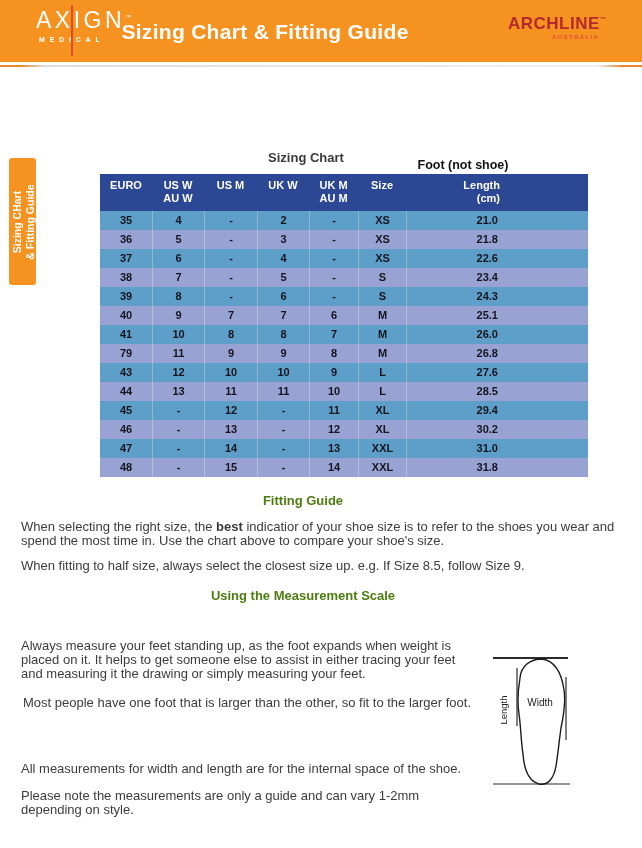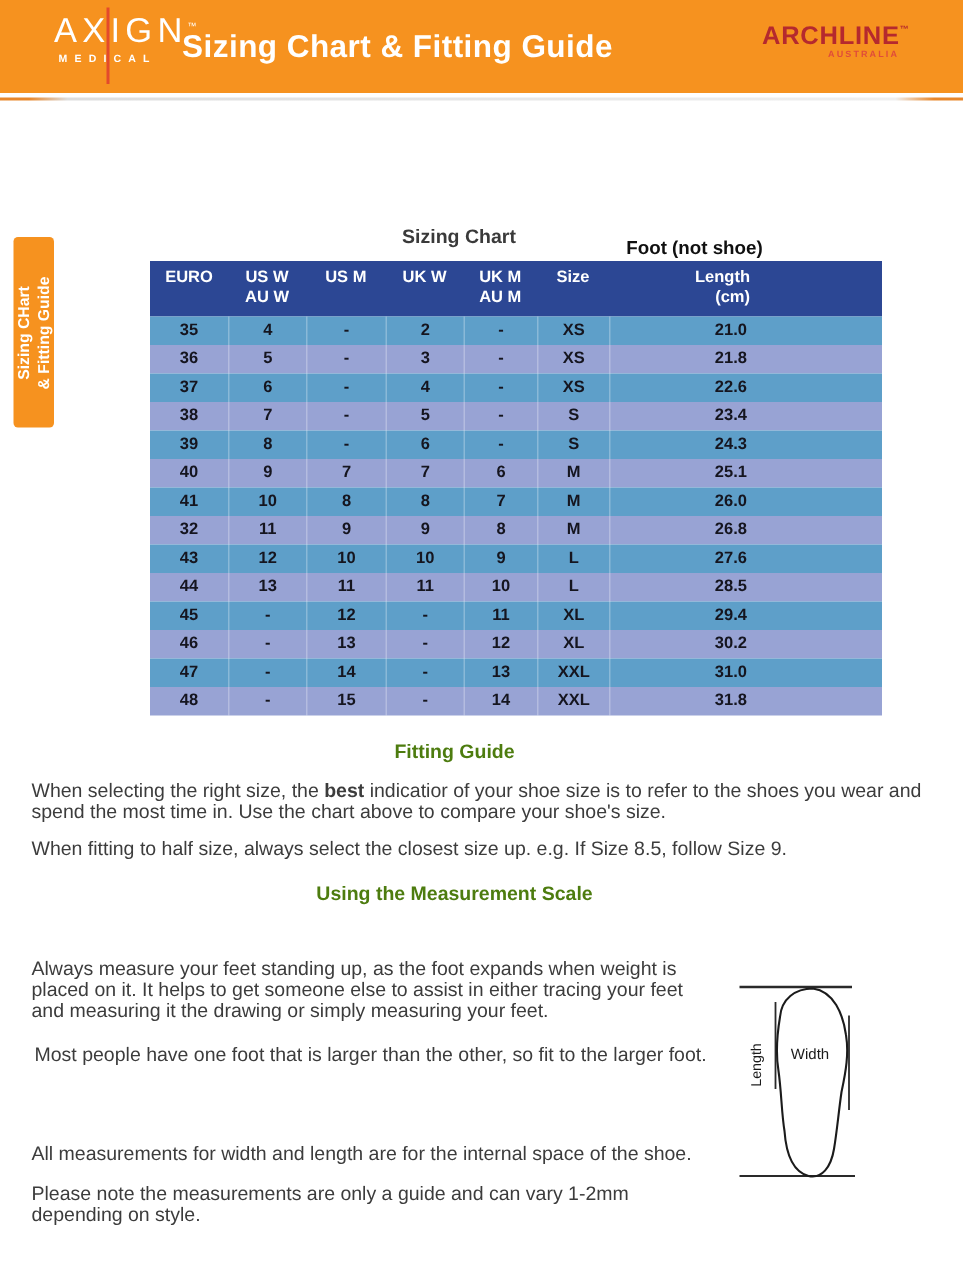--- a/index.html
+++ b/index.html
@@ -179,21 +179,21 @@
         <div class="trow odd">
           <div class="td c0">41</div>
           <div class="td c1">10</div>
           <div class="td c2">8</div>
           <div class="td c3">8</div>
           <div class="td c4">7</div>
           <div class="td c5">M</div>
           <div class="td c6">26.0</div>
         </div>
         <div class="trow even">
-          <div class="td c0">32</div>
+          <div class="td c0">79</div>
           <div class="td c1">11</div>
           <div class="td c2">9</div>
           <div class="td c3">9</div>
           <div class="td c4">8</div>
           <div class="td c5">M</div>
           <div class="td c6">26.8</div>
         </div>
         <div class="trow odd">
           <div class="td c0">43</div>
           <div class="td c1">12</div>

